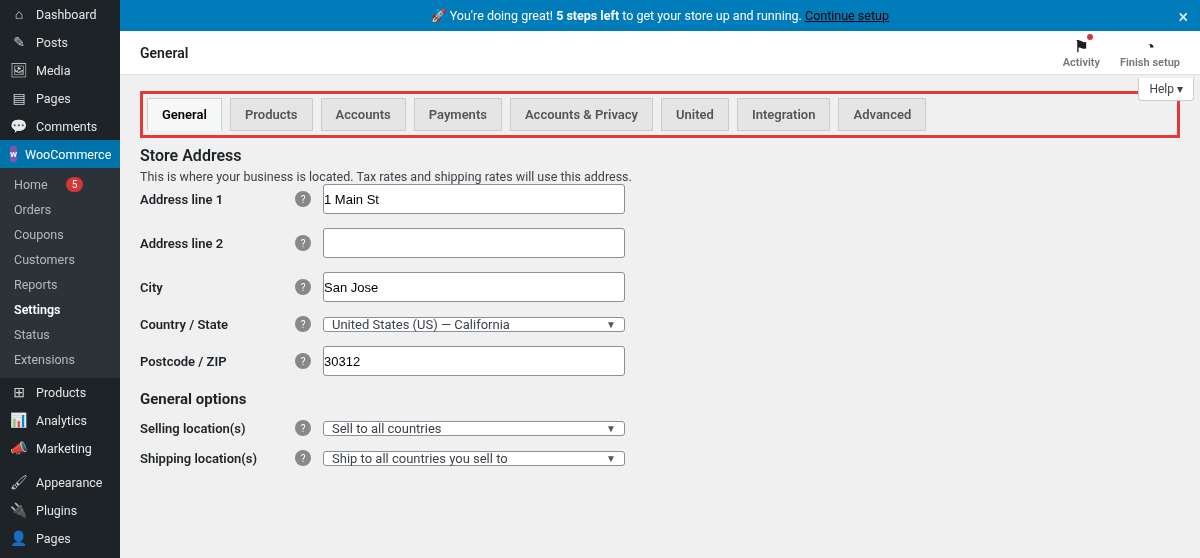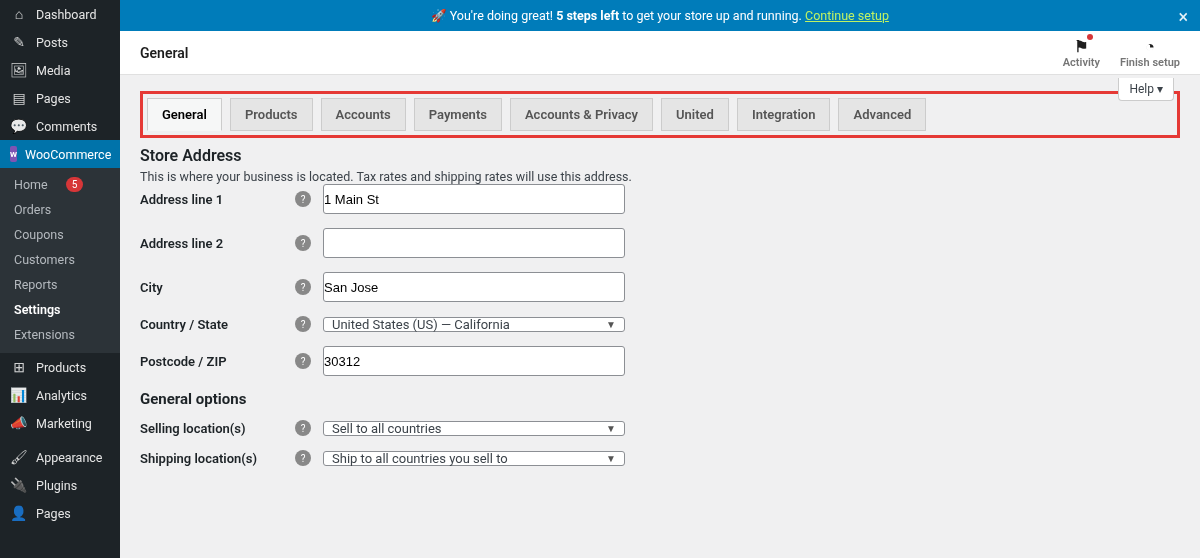--- a/index.html
+++ b/index.html
@@ -13,29 +13,29 @@
   .sidebar .item.active::after { content:''; position:absolute; right:-6px; top:50%; transform:translateY(-50%); border:6px solid transparent; border-left-color:#0073aa; }
   .sidebar .sub { background:#2c3338; padding:4px 0 6px; }
   .sidebar .sub .subitem { padding:5px 10px 5px 14px; color:#b4b9be; cursor:pointer; display:flex; align-items:center; gap:18px;}
   .sidebar .sub .subitem.current { font-weight:600; color:#fff; }
   .badge { background:#d63638; color:#fff; border-radius:9px; padding:0 6px; font-size:10px; line-height:15px; height:15px; display:inline-block;}
   .wooic { width:16px;height:16px;background:#7f54b3;border-radius:2px;color:#fff;font-size:8px;display:inline-flex;align-items:center;justify-content:center;font-weight:700;}
   
   
   .main { position:absolute; left:120px; top:0; right:0; bottom:0; }
   .banner { background:#007cba; color:#fff; height:31px; display:flex; align-items:center; justify-content:center; font-size:12.5px; position:relative;}
-  .banner a { color:#bef264; text-decoration:underline;}
+  .banner a { color:#000000; text-decoration:underline;}
   .banner .close { position:absolute; right:12px; top:6px; font-size:18px; cursor:pointer; opacity:.9;}
   .header { background:#fff; height:44px; border-bottom:1px solid #e0e0e0; display:flex; align-items:center; padding:0 20px; font-weight:600; font-size:14px; color:#1e1e1e; justify-content:space-between;}
   .headicons { display:flex; gap:20px; align-items:flex-start; }
   .headicon { display:flex; flex-direction:column; align-items:center; font-size:11px; color:#757575; cursor:pointer; position:relative;}
   .headicon .gl { font-size:16px; color:#1e1e1e; position:relative;}
   .reddot { position:absolute; top:-3px; right:-4px; width:6px; height:6px; background:#d63638; border-radius:50%;}
   
-  .help-btn { position:absolute; right:26px; top:78px; background:#fff; border:1px solid #ccc; border-top:none; border-radius:0 0 4px 4px; padding:4px 10px; font-size:12px; cursor:pointer;}
+  .help-btn { position:absolute; right:6px; top:78px; background:#fff; border:1px solid #ccc; border-top:none; border-radius:0 0 4px 4px; padding:4px 10px; font-size:12px; cursor:pointer;}
   
   .content { padding:16px 20px 0 20px; }
   .tabwrap { border:3px solid #e53935; padding:4px; margin-bottom:6px; }
   .tabs { display:flex; gap:8px; }
   .tab { background:#e5e5e5; border:1px solid #ccc; padding:8px 14px; font-size:13px; font-weight:600; color:#555; cursor:pointer;}
   .tab.active { background:#f6f7f7; border-bottom-color:#f6f7f7; color:#000;}
 
   h2.section { font-size:16px; font-weight:600; color:#1d2327; margin:8px 0 4px;}
   p.desc { font-size:12.5px; color:#3c434a; }
   
@@ -89,20 +89,23 @@
         <span>Coupons</span>
       </div>
     <div class="subitem">
         <span>Customers</span>
       </div>
     <div class="subitem">
         <span>Reports</span>
       </div>
     <div class="subitem current">
         <span>Settings</span>
+      </div>
+    <div class="subitem">
+        <span>Status</span>
       </div>
     <div class="subitem">
         <span>Extensions</span>
       </div>
   </div>
 
   <div class="item">
       <span class="ic">⊞</span>
       <span>Products</span>
     </div>

